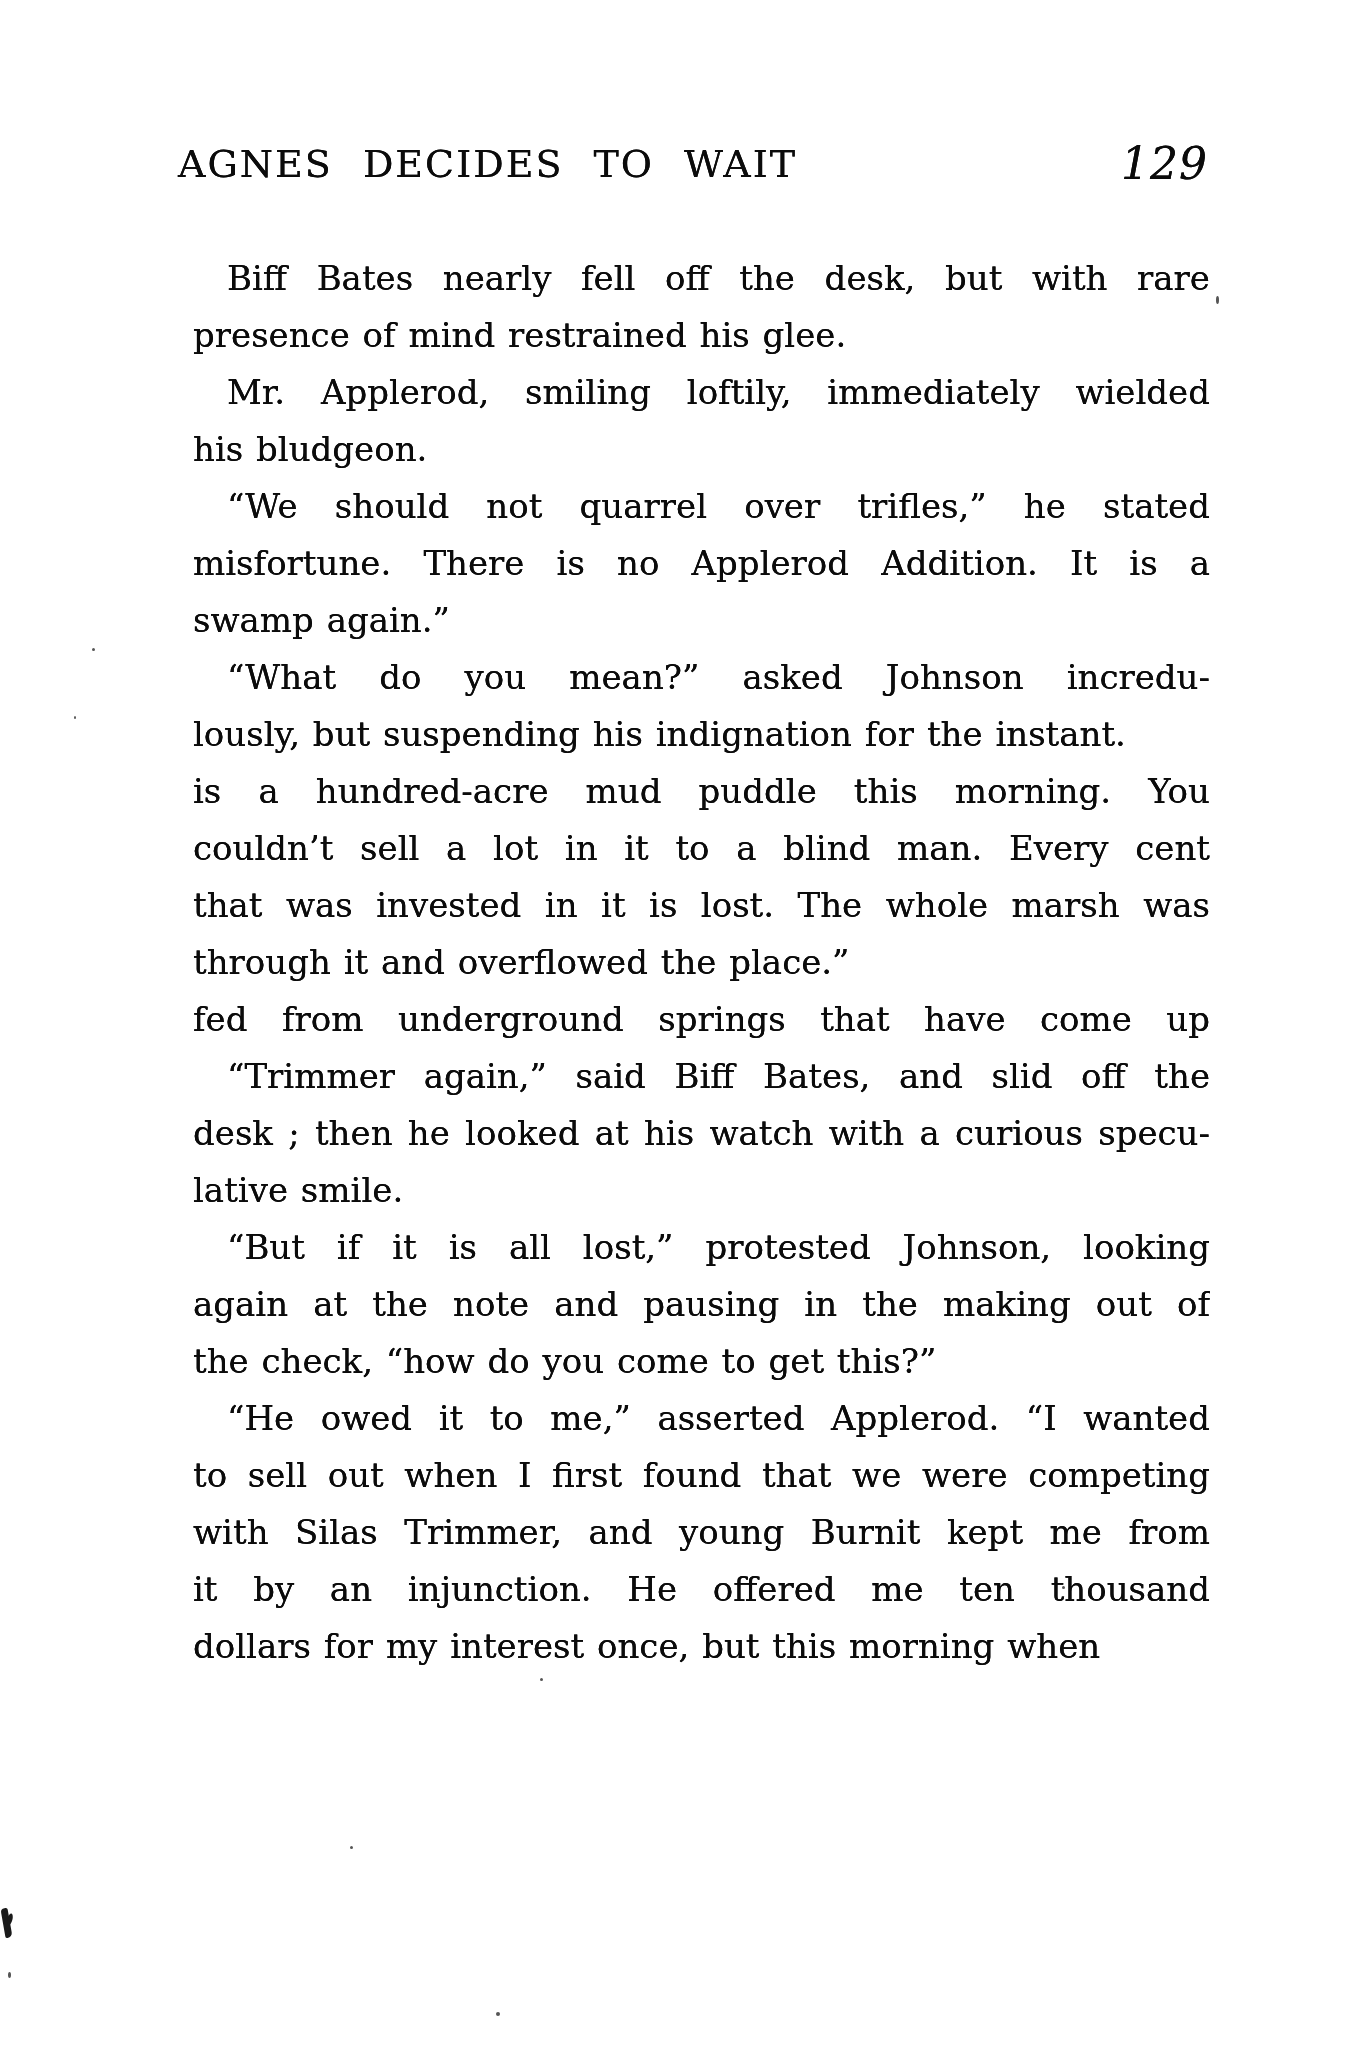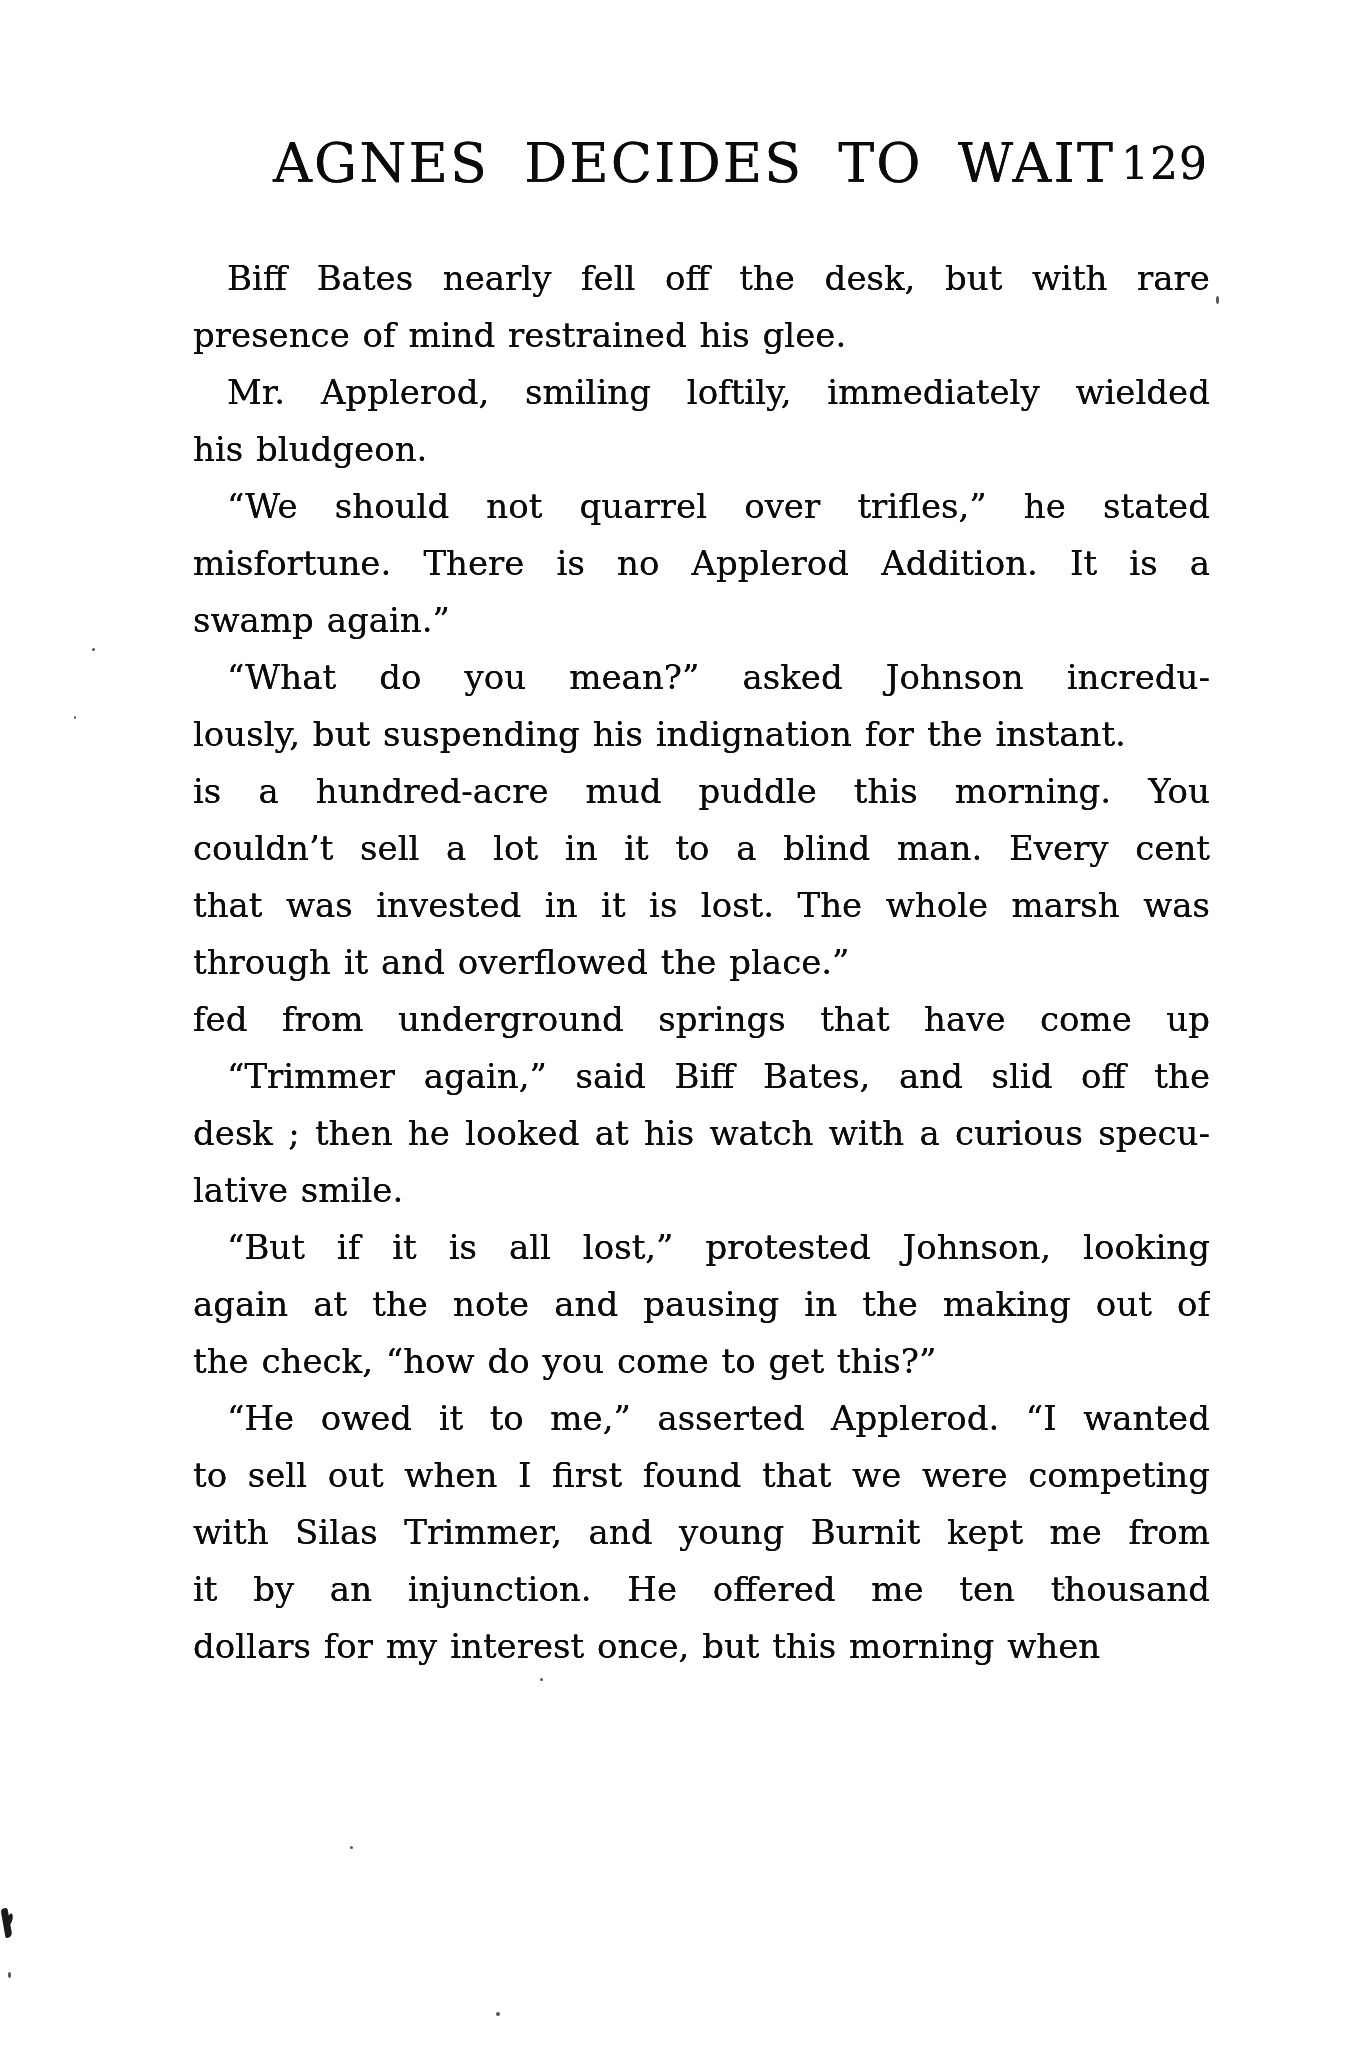--- a/index.html
+++ b/index.html
@@ -15,35 +15,36 @@
 
   
   .running-header {
     position: absolute;
     left: 178px;
     top: 138px;
     width: 1032px;
     height: 52px;
   }
   .header-title {
-    text-align: center;
-    font-size: 54px;
+    text-align: left;
+    font-size: 38px;
     line-height: 52px;
     letter-spacing: 2px;
     word-spacing: 16px;
     text-shadow: 0 0 0.6px currentColor;
   }
   .page-number {
     position: absolute;
     right: 2px;
     top: 0;
     font-size: 44px;
     line-height: 52px;
     letter-spacing: 1px;
     text-shadow: 0 0 0.6px currentColor;
+    font-style: italic;
   }
 
   
   .body-text {
     position: absolute;
     left: 178px;
     top: 250px;
     width: 1032px;
     font-size: 34px;
     line-height: 57px;

